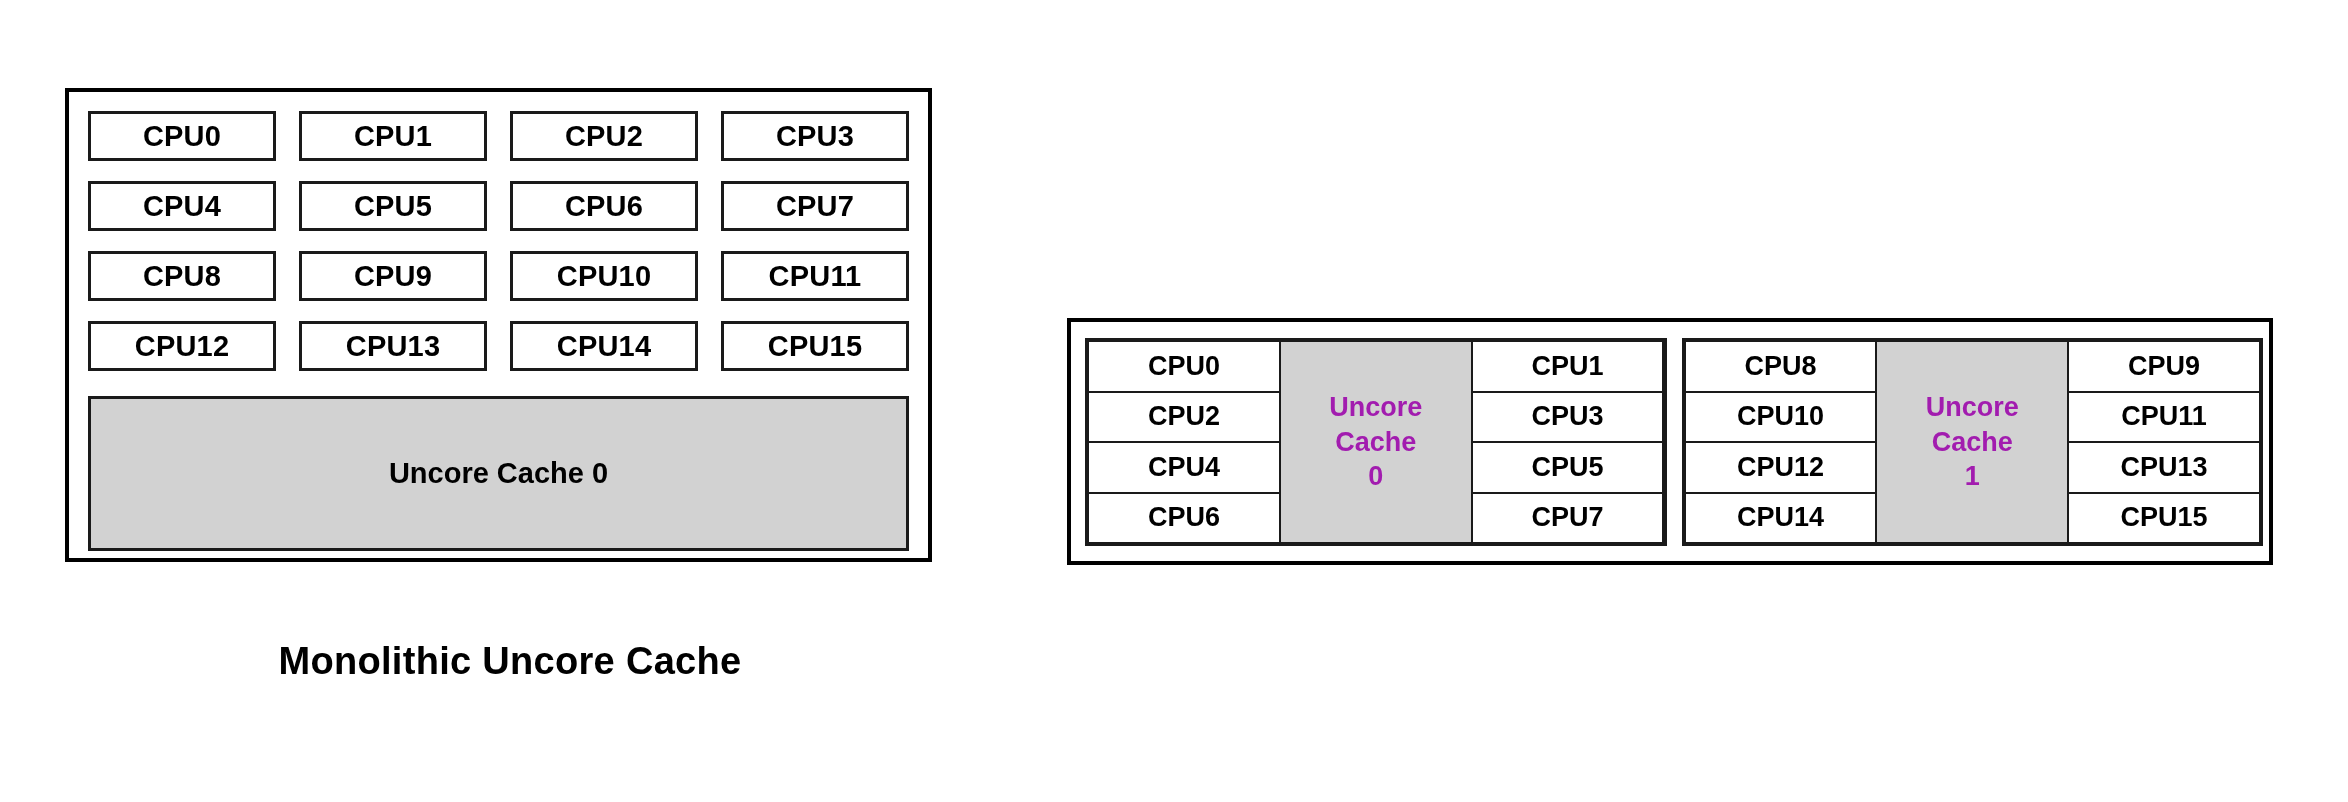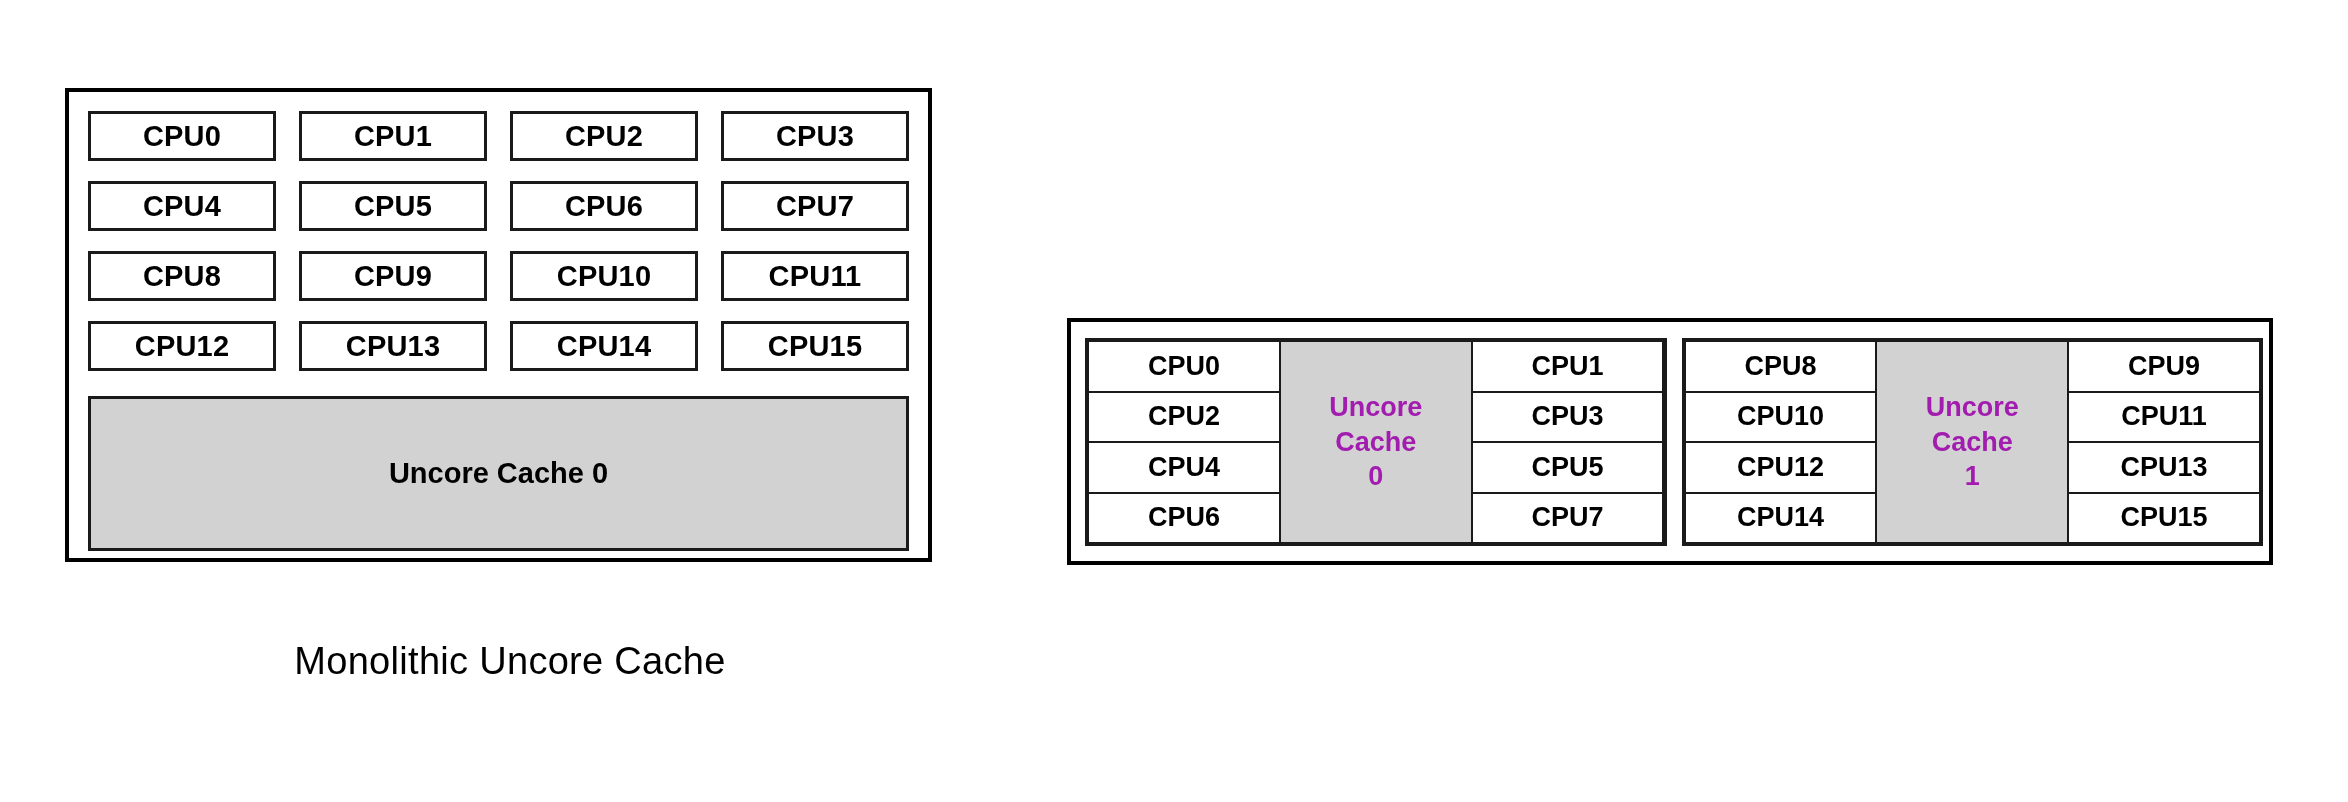--- a/index.html
+++ b/index.html
@@ -152,21 +152,21 @@
     line-height: 1.28;
     text-align: center;
   }
 
   
   .caption {
     position: absolute;
     width: 100%;
     text-align: center;
     font-size: 38px;
-    font-weight: normal;
+    font-weight: bold;
     color: #000000;
     letter-spacing: 0.3px;
   }
   #monolithic-caption { top: 640px; left: 0; width: 1020px; }
   #split-caption { top: 640px; left: 1020px; width: 1328px; }
 </style>
 </head>
 <body>
 
 <div class="figure" id="monolithic-figure">

